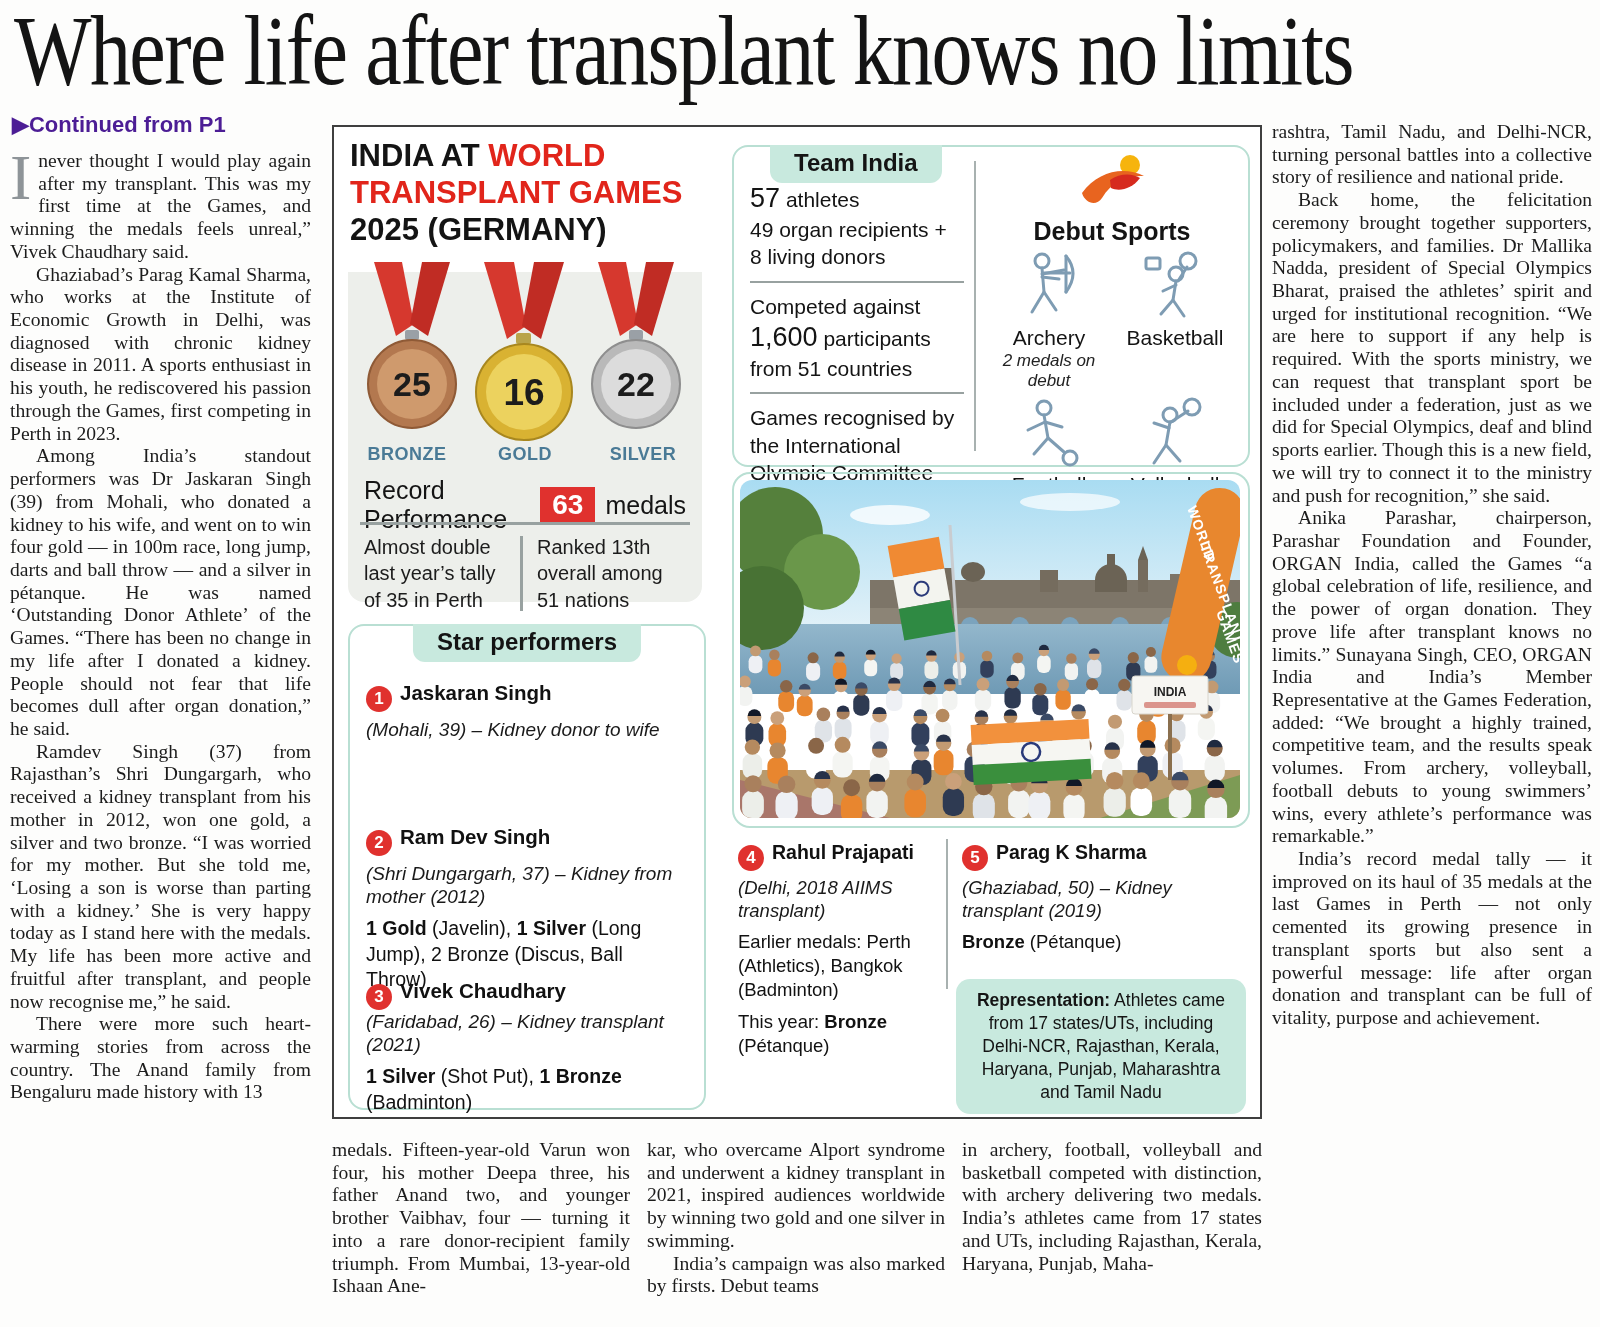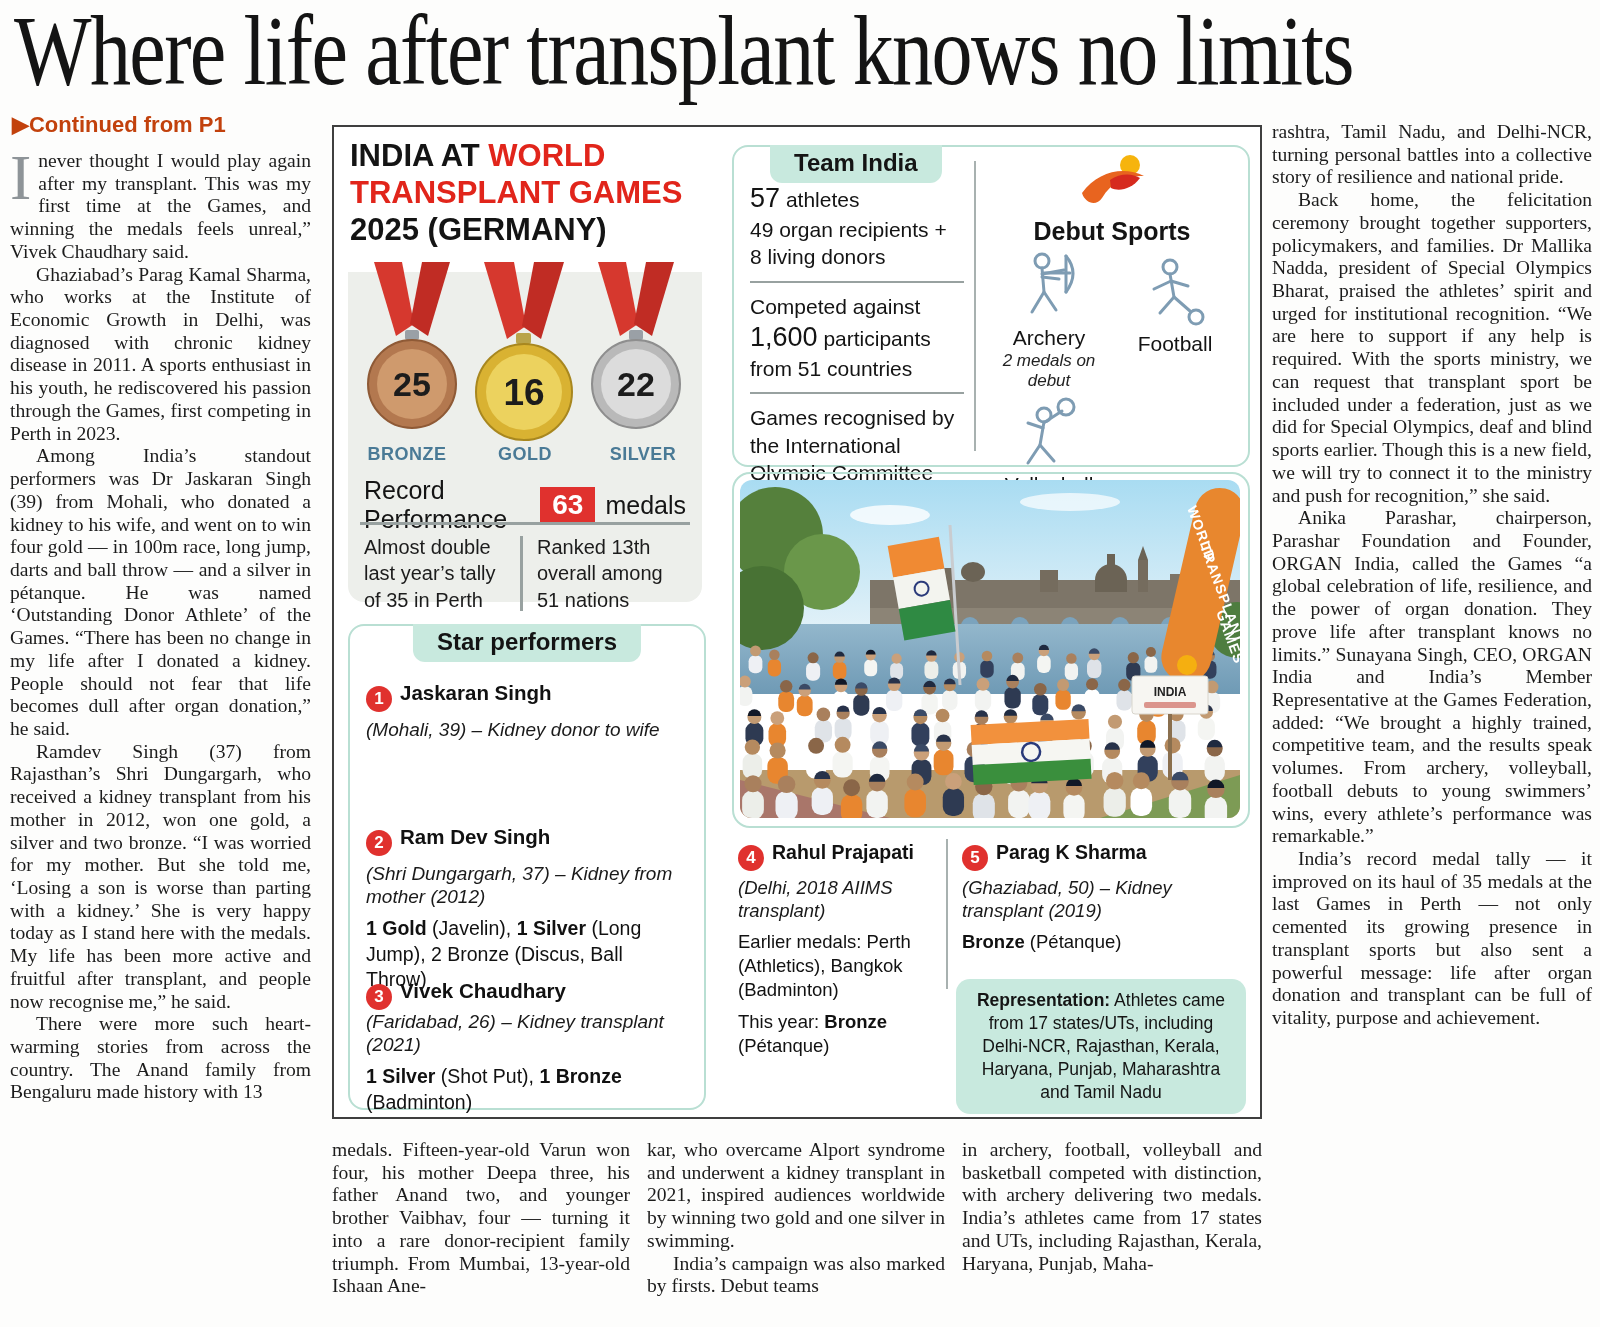--- a/index.html
+++ b/index.html
@@ -3,21 +3,21 @@
 <meta charset="utf-8">
 <style>
   html,body{margin:0;padding:0;background:#fdfdfc;}
   .page{position:relative;width:1600px;height:1327px;background:#fdfdfc;overflow:hidden;
         font-family:"Liberation Serif", serif;color:#1b1b1b;}
   
   .headline{position:absolute;left:14px;top:-6px;font-family:"Liberation Serif",serif;
     font-size:99px;font-weight:400;color:#141414;white-space:nowrap;
     transform:scaleX(0.83);transform-origin:left top;letter-spacing:-2px;}
   .continued{position:absolute;left:12px;top:112px;font-family:"Liberation Sans",sans-serif;
-    font-weight:bold;font-size:22px;color:#c2410c;}
+    font-weight:bold;font-size:22px;color:#4c1d95;}
   
   .col{position:absolute;font-size:19.6px;line-height:1.16;text-align:justify;color:#1c1c1c;}
   .col p{margin:0;}
   .col p.ind{text-indent:26px;}
   .dropcap{float:left;font-size:64px;line-height:50px;padding:3px 7px 0 0;color:#8e9498;}
   
   .ibox{position:absolute;left:332px;top:125px;width:926px;height:990px;border:2px solid #3f3f3f;
         background:#fff;font-family:"Liberation Sans",sans-serif;color:#111;}
   .ititle{position:absolute;left:16px;top:10px;font-weight:bold;font-size:31px;line-height:37px;color:#141414;}
   .red{color:#e1251b;}
@@ -215,20 +215,32 @@
               <path d="M28,18 L30,42"></path>
               <path d="M28,24 L50,20 M28,27 L45,29"></path>
               <path d="M52,6 Q66,23 52,42"></path>
               <path d="M52,6 L52,42"></path>
               <path d="M30,23 L56,23"></path>
               <path d="M30,42 L18,62 M30,42 L42,60"></path>
             </svg>
             <div class="dname">Archery</div>
             <div class="dnote">2 medals on debut</div>
           </div>
+          <div class="dcell">
+            <svg width="74" height="72" viewBox="0 0 70 72" fill="none" stroke="#7e9cb3" stroke-width="3" stroke-linecap="round">
+              <rect x="6" y="8" width="14" height="11" rx="2"></rect>
+              <circle cx="48" cy="11" r="8"></circle>
+              <circle cx="36" cy="24" r="7"></circle>
+              <path d="M38,31 L47,17"></path>
+              <path d="M36,31 L33,50"></path>
+              <path d="M36,35 L23,41"></path>
+              <path d="M33,50 L21,64 M33,50 L44,66"></path>
+            </svg>
+            <div class="dname">Basketball</div>
+          </div>
           <div class="dcell" style="margin-top:6px;">
             <svg width="74" height="72" viewBox="0 0 70 72" fill="none" stroke="#7e9cb3" stroke-width="3" stroke-linecap="round">
               <circle cx="30" cy="11" r="7"></circle>
               <path d="M30,18 L34,41"></path>
               <path d="M31,25 L14,33 M31,25 L48,30"></path>
               <path d="M34,41 L20,57 M34,41 L50,55"></path>
               <circle cx="56" cy="61" r="7"></circle>
             </svg>
             <div class="dname">Football</div>
           </div>

